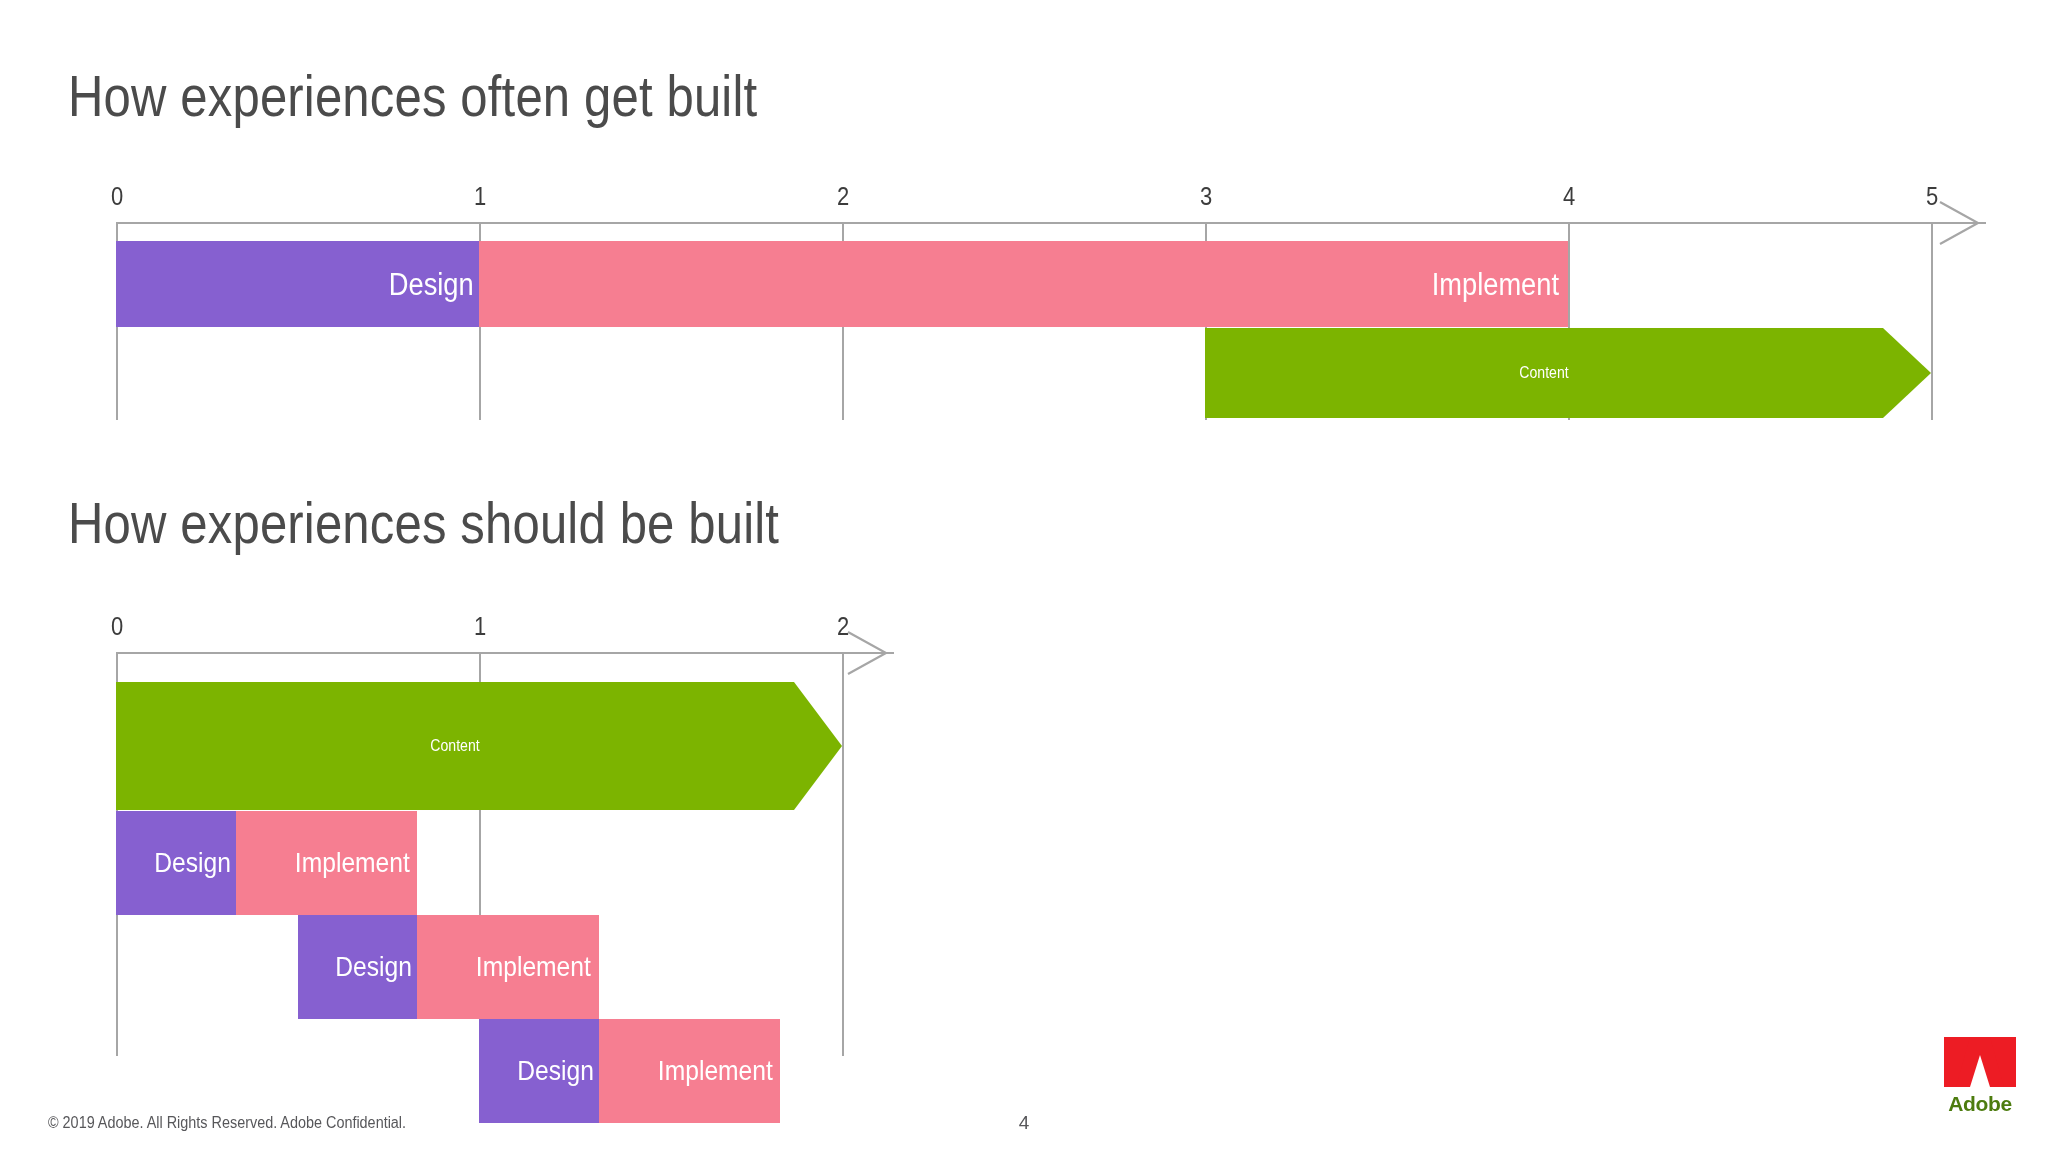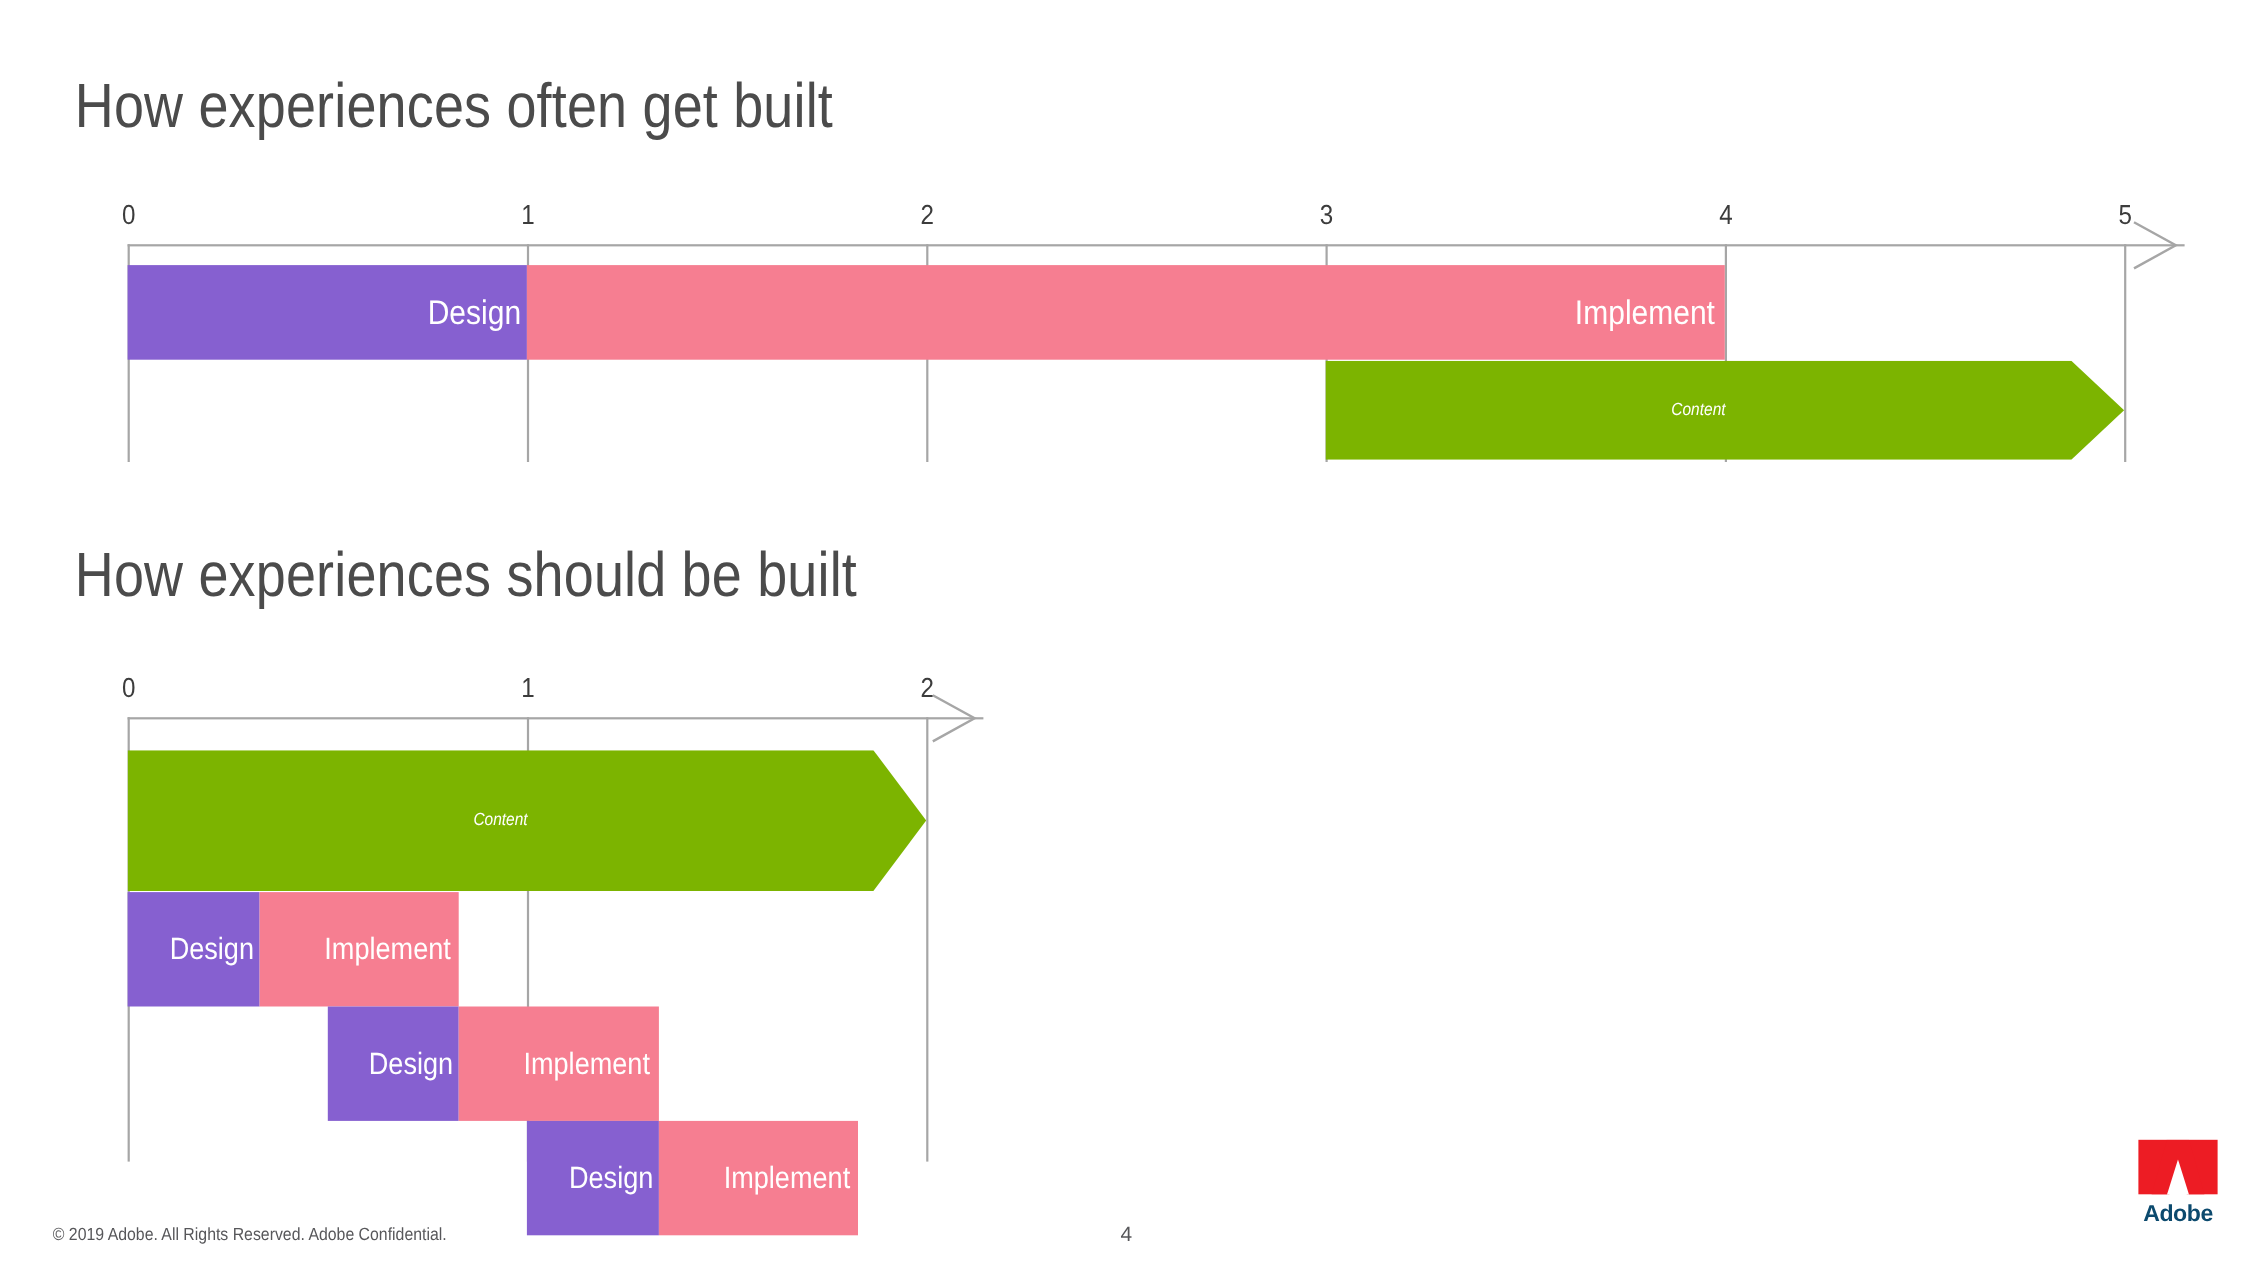--- a/index.html
+++ b/index.html
@@ -88,21 +88,20 @@
     position: absolute;
     overflow: visible;
   }
   .arrow-bar svg { display: block; position: absolute; left: 0; top: 0; }
   .arrow-bar .bar-label-wrap {
     position: absolute;
     left: 0; top: 0;
     display: flex;
     align-items: center;
     justify-content: center;
-    font-style: italic;
   }
 
   
   .footer-text {
     position: absolute;
     font-family: "Liberation Sans", sans-serif;
     font-size: 16px;
     font-weight: 400;
     color: #57575a;
     white-space: nowrap;
@@ -124,21 +123,21 @@
     width: 80px;
     text-align: center;
   }
   .adobe-logo .mark { display: block; }
   .adobe-logo .wordmark {
     display: block;
     font-family: "Liberation Sans", sans-serif;
     font-weight: 700;
     font-size: 21px;
     letter-spacing: -0.4px;
-    color: #0c4a6e;
+    color: #4d7c0f;
     margin-top: 1px;
   }
 </style>
 </head>
 <body>
 
 <div class="slide">
 
   <div class="slide-heading" id="heading-1">How experiences often get built</div>
 

